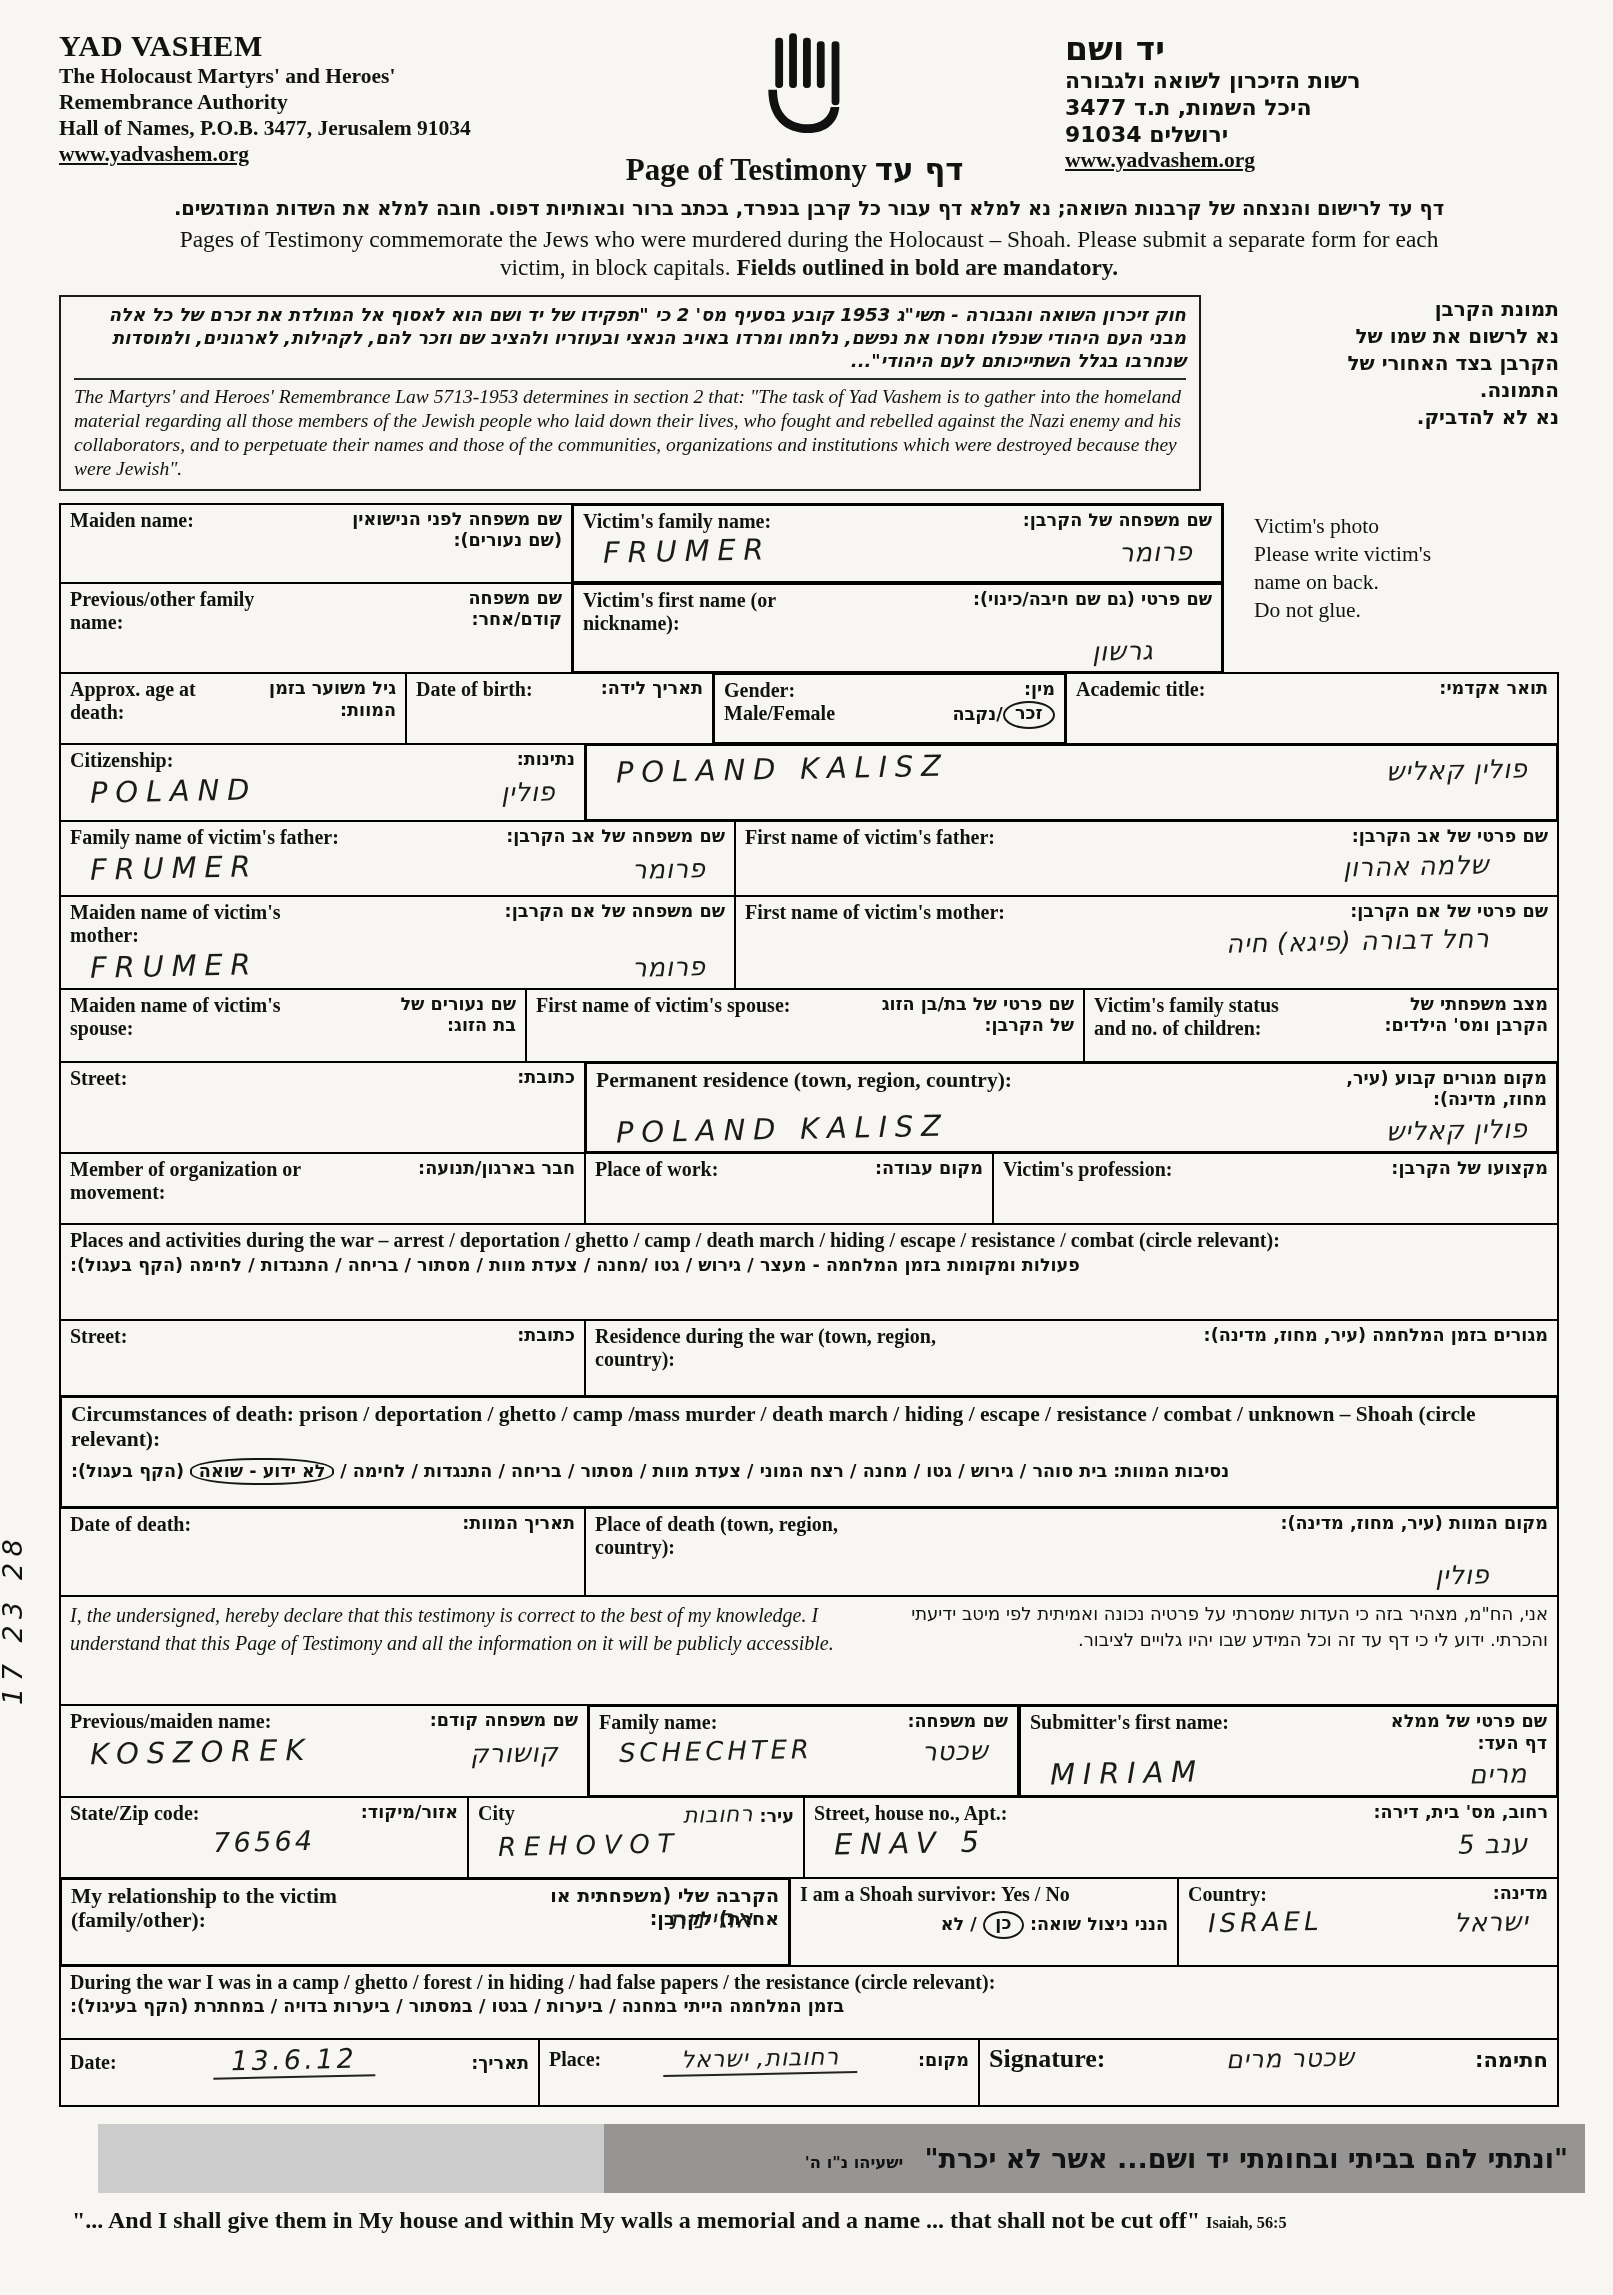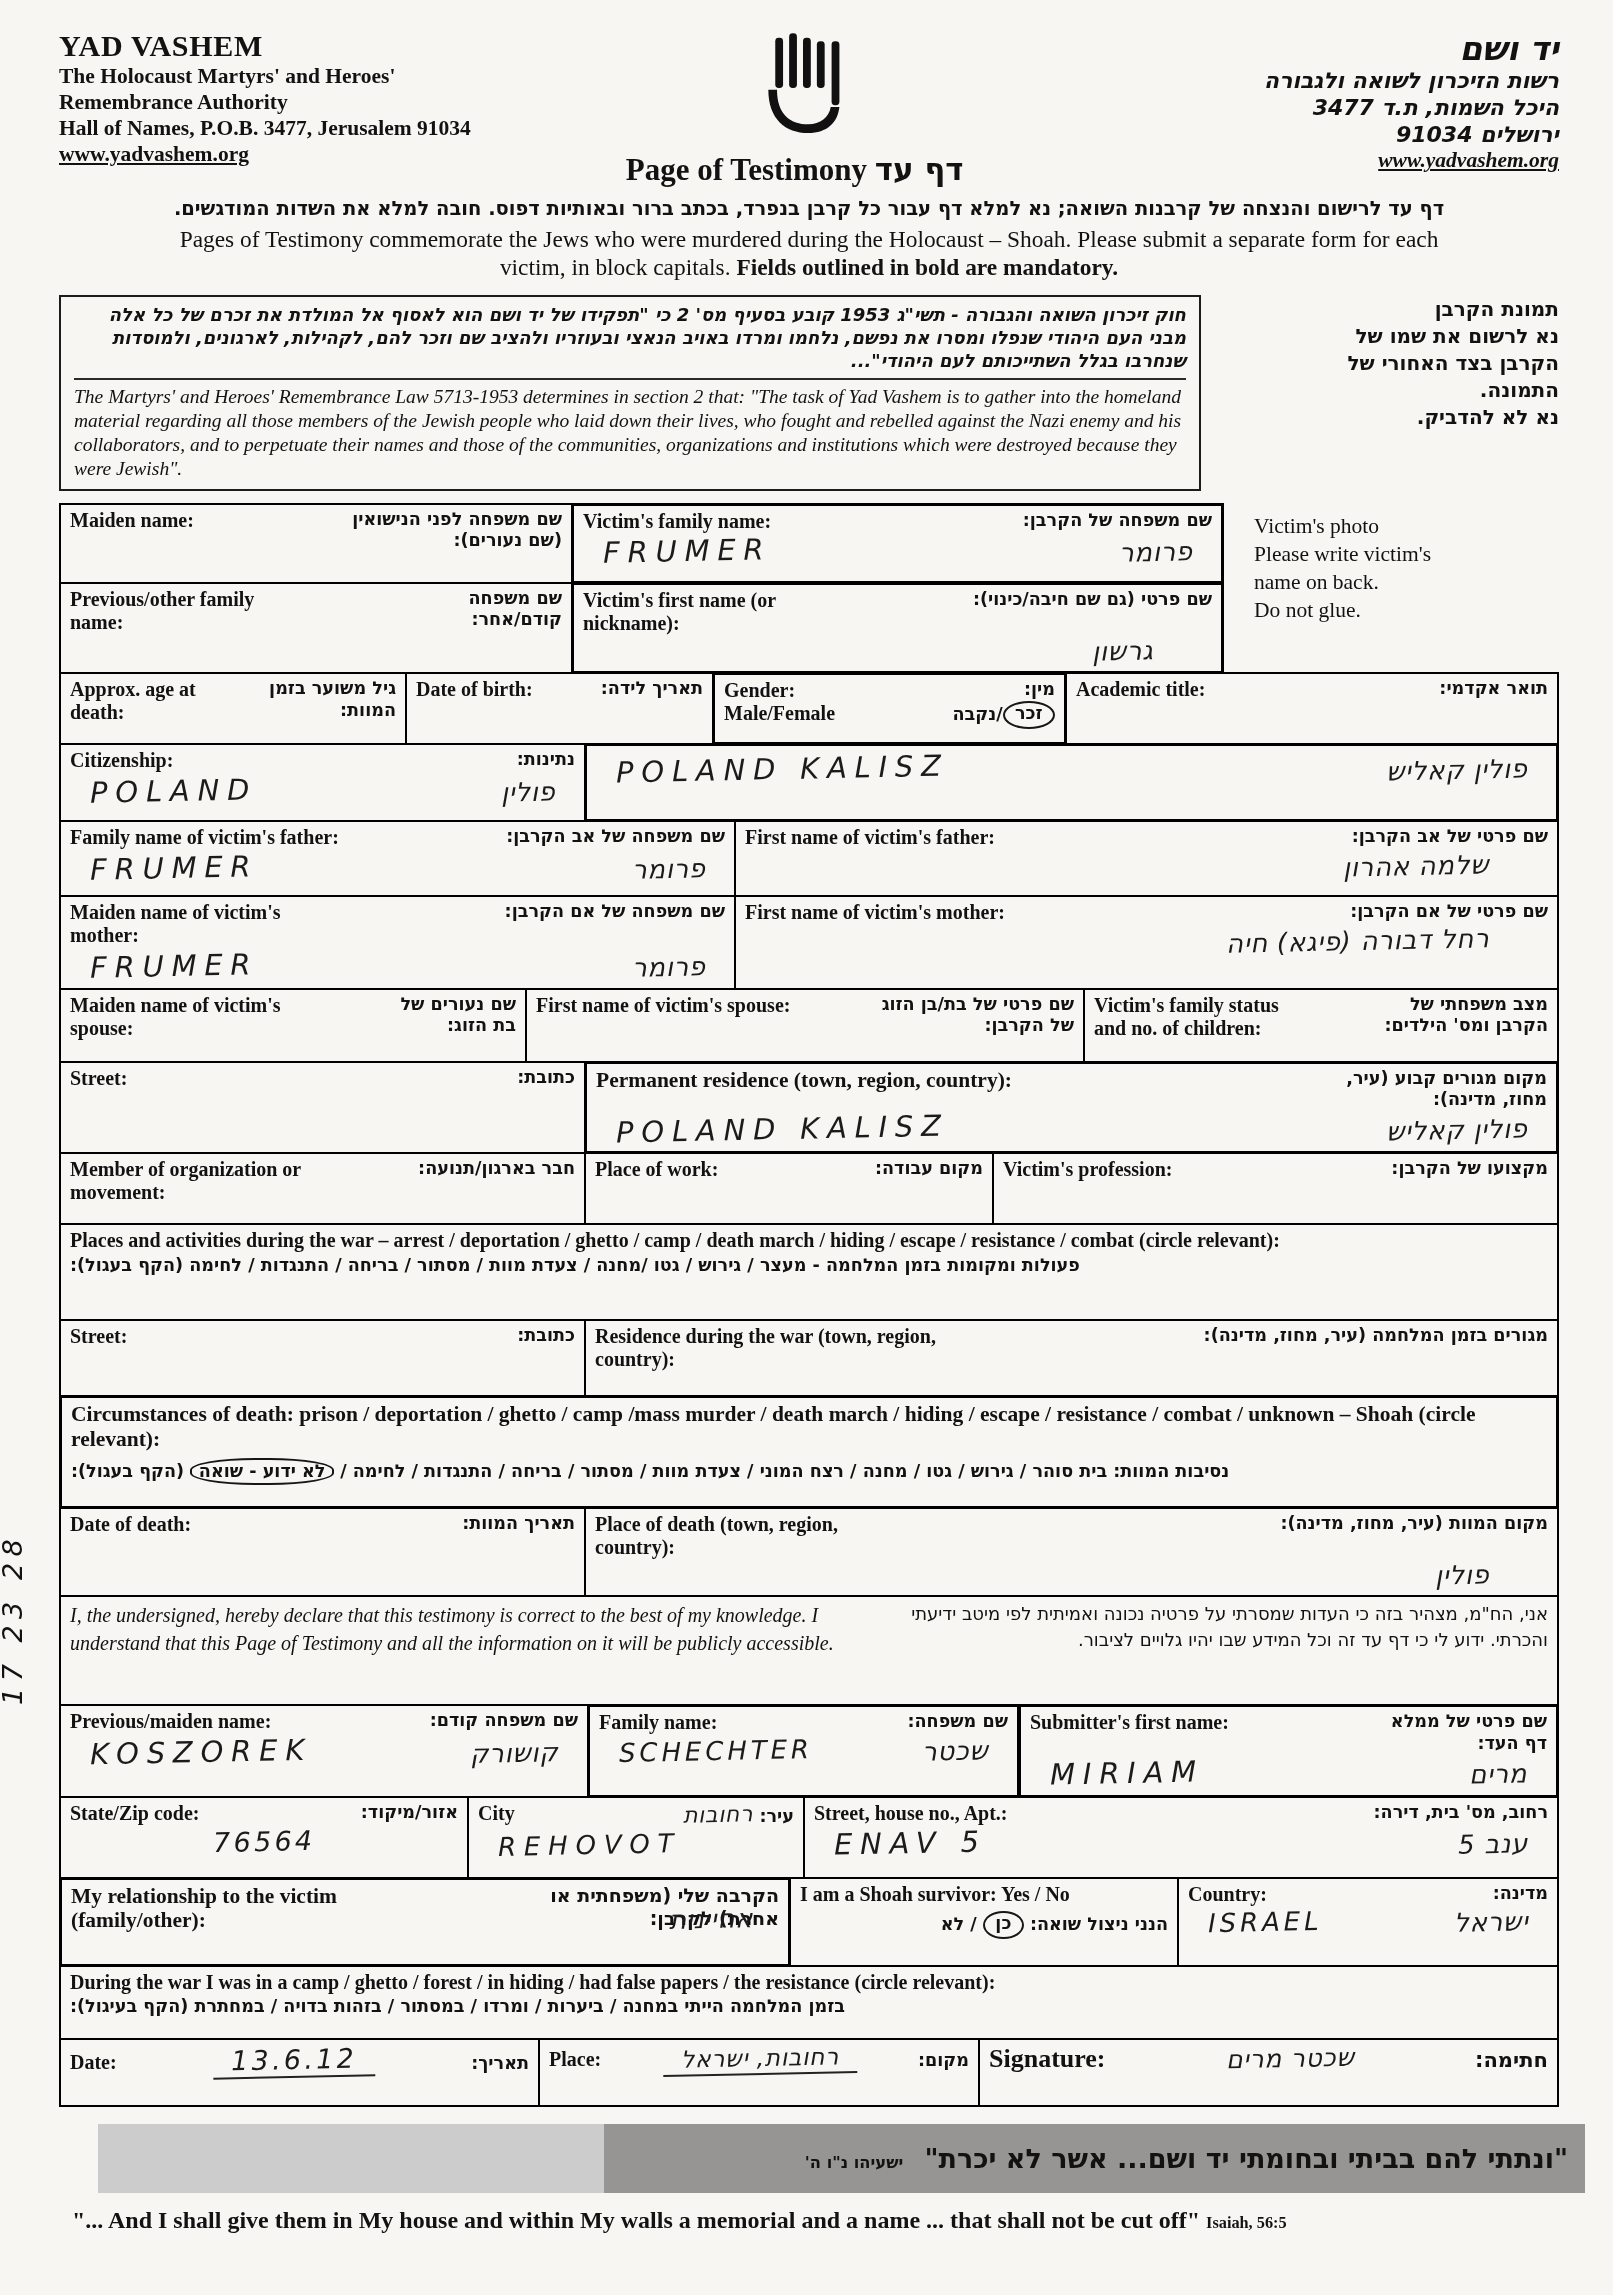--- a/index.html
+++ b/index.html
@@ -9,21 +9,21 @@
 
   
   .header { display:flex; justify-content:space-between; align-items:flex-start; }
   .h-left { width:481px; }
   .h-title { font-size:30px; font-weight:bold; letter-spacing:0.7px; }
   .h-line { font-size:21.5px; font-weight:bold; line-height:1.22; }
   .h-site { font-size:21.5px; font-weight:bold; text-decoration:underline; margin-top:0; }
   .h-center { width:416px; text-align:center; }
   .page-title { font-size:31px; font-weight:bold; margin-top:2.6px; }
   .page-title .he-bit { font-family:"DejaVu Sans", sans-serif; margin-right:15.6px; }
-  .h-right { width:494px; text-align:right;font-style:italic; }
+  .h-right { width:494px; text-align:left; }
   .h-right .rt { font-family:"DejaVu Sans", sans-serif; font-weight:bold; direction:rtl; }
   .h-right .h-title2 { font-size:33px; font-weight:bold; font-family:"DejaVu Sans", sans-serif; }
   .h-right .h-line { font-family:"DejaVu Sans", sans-serif; font-size:22px; }
 
   
   .intro { text-align:center; margin-top:9px; }
   .intro-he { font-family:"DejaVu Sans", sans-serif; font-weight:bold; font-size:19.5px; direction:rtl; }
   .intro-en { font-size:23.4px; width:1301px; margin:5.2px auto 0; line-height:1.22; }
 
   
@@ -491,21 +491,21 @@
         <div class="values">
               <span class="hw hw-caps" style="font-size:26px;letter-spacing:3.9px">ISRAEL</span>
           <span class="hw hw-he">ישראל</span>
             </div>
       </div>
     </div>
 
     <div class="frow" style="min-height:75px">
       <div class="cell fullcell" style="flex:1">
         <div class="en-label">During the war I was in a camp / ghetto / forest / in hiding / had false papers / the resistance (circle relevant):</div>
-        <div class="he-line">בזמן המלחמה הייתי במחנה / ביערות / ומרדו / במסתור / בזהות בדויה / במחתרת (הקף בעיגול):</div>
+        <div class="he-line">בזמן המלחמה הייתי במחנה / ביערות / בגטו / במסתור / ביערות בדויה / במחתרת (הקף בעיגול):</div>
       </div>
     </div>
 
     <div class="frow" style="min-height:69px">
       <div class="cell" style="flex:0 0 481px">
         <div class="labels" style="align-items:baseline">
           <span class="en-label">Date:</span>
           <span class="hw uline">13.6.12</span>
           <span class="he-label">תאריך:</span>
         </div>

